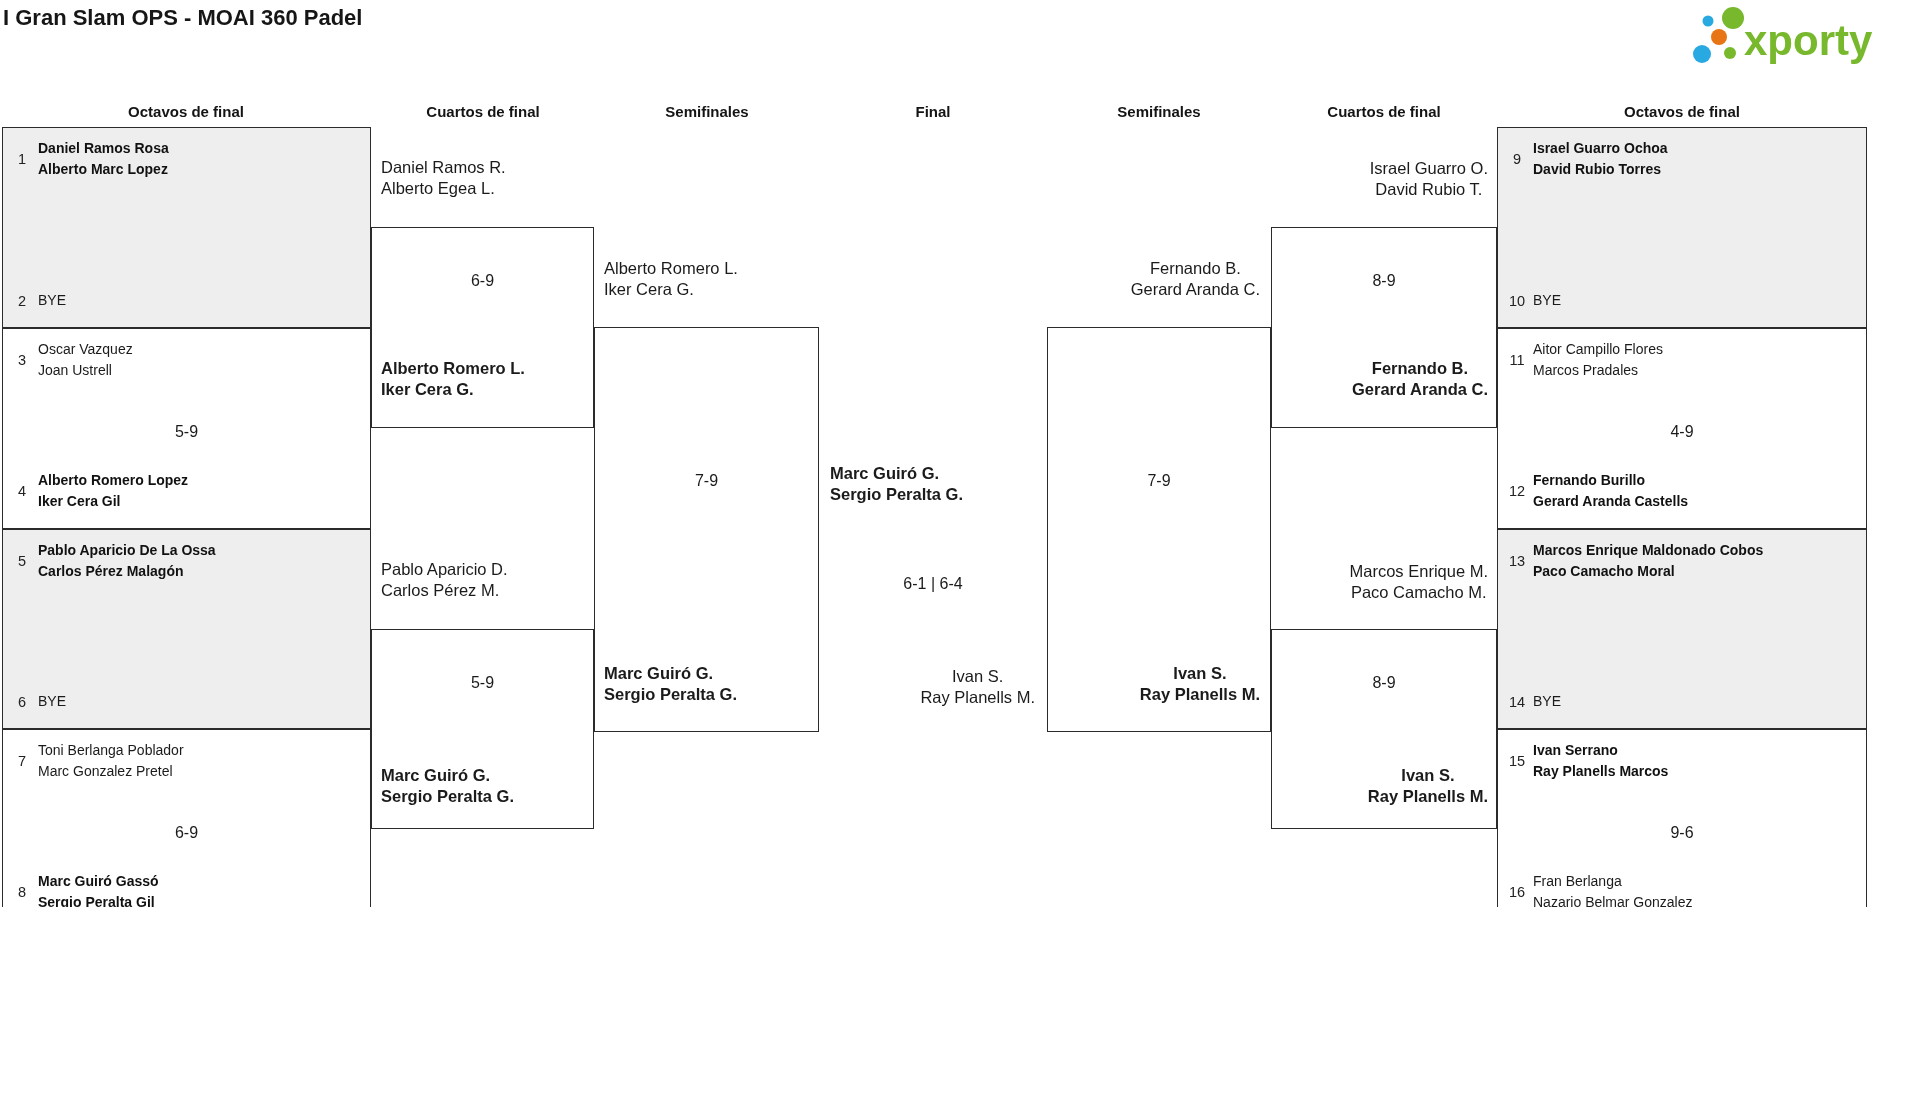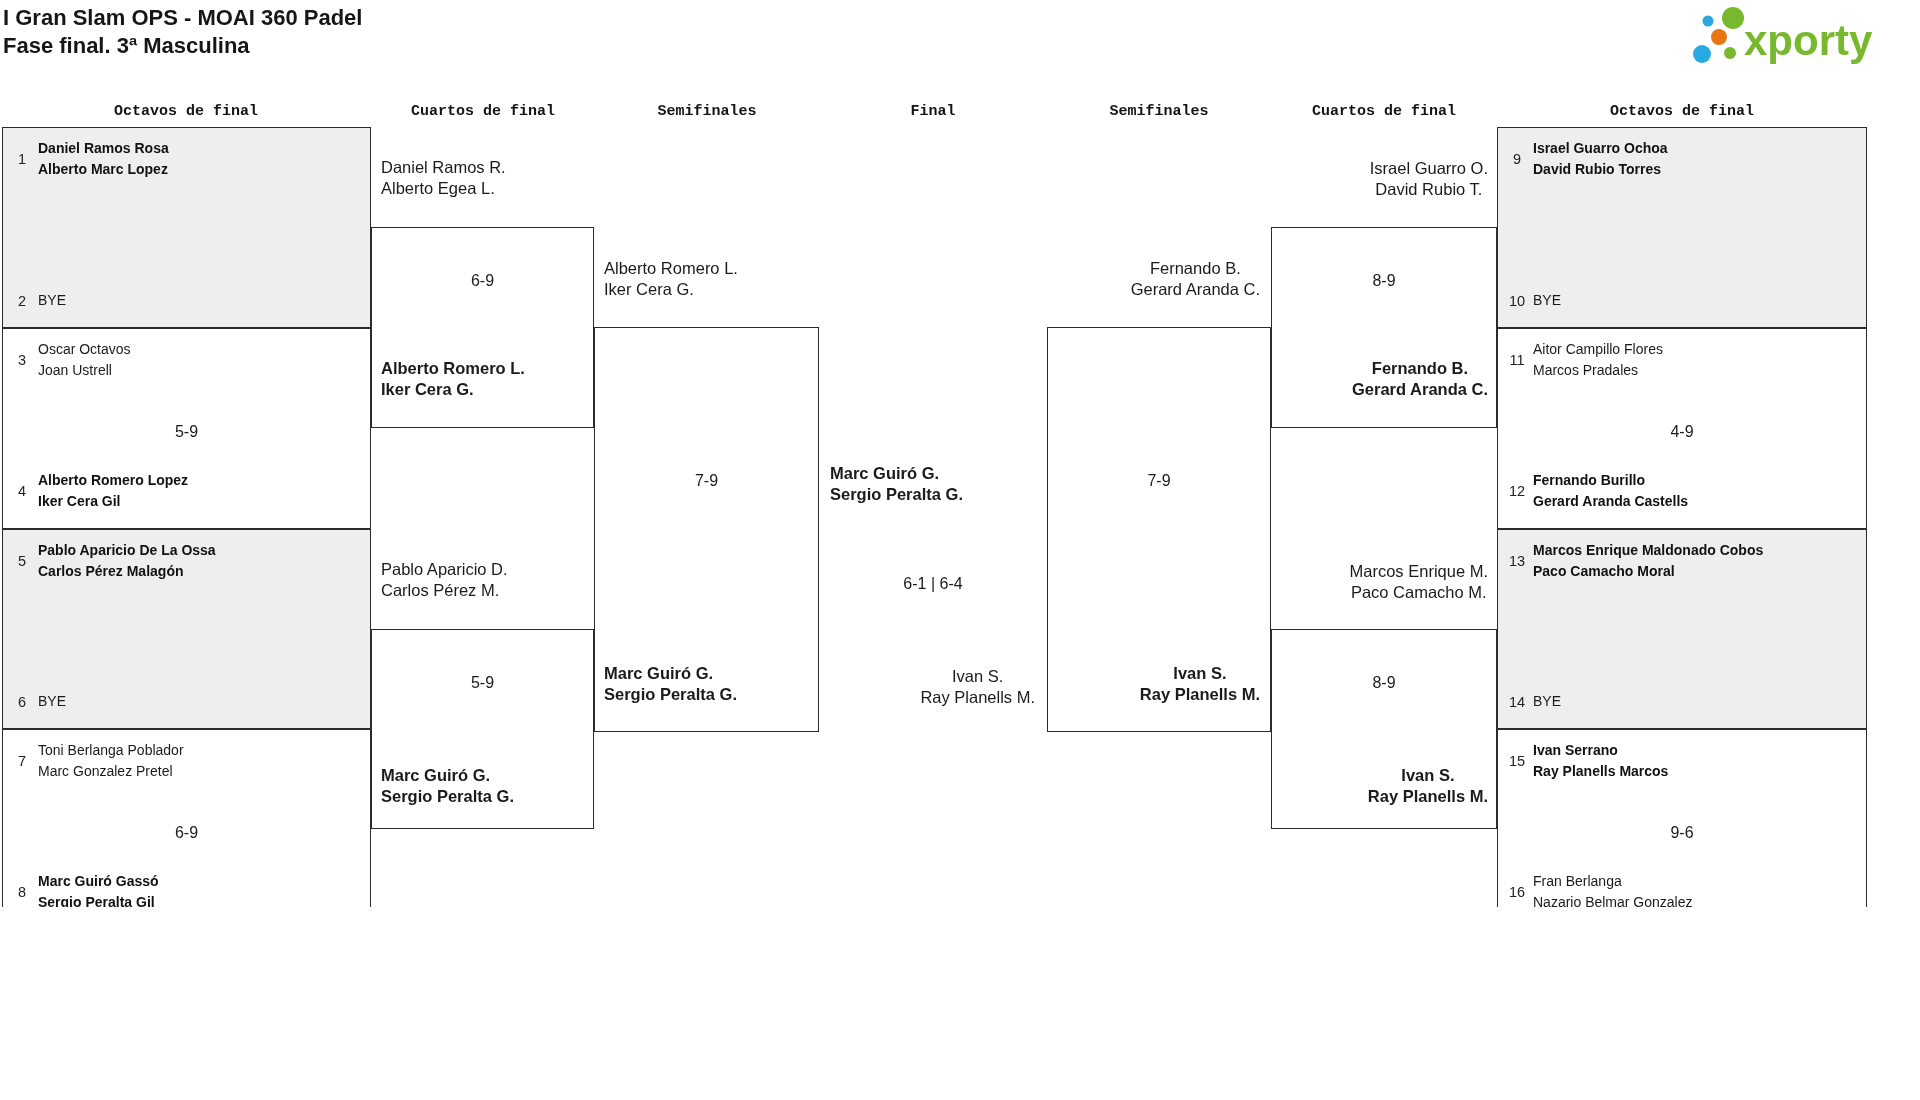--- a/index.html
+++ b/index.html
@@ -1,21 +1,21 @@
 <!DOCTYPE html>
 <html><head>
 <meta charset="utf-8">
 <style>
   html,body{margin:0;padding:0;background:#ffffff;}
   #stage{position:relative;width:1920px;height:907px;background:#ffffff;overflow:hidden;
          font-family:"Liberation Sans","DejaVu Sans",sans-serif;color:#1b1b1b;}
 
   .title{position:absolute;left:3px;top:4px;font-size:22px;line-height:28px;font-weight:700;color:#161616;}
 
-  .hdr{position:absolute;top:103px;transform:translateX(-50%);font-size:15px;font-weight:700;color:#141414;white-space:nowrap;font-family:Liberation Mono, monospace;}
+  .hdr{position:absolute;top:103px;transform:translateX(-50%);font-size:15px;font-weight:700;color:#141414;white-space:nowrap;}
 
   .box{position:absolute;border:1px solid #2b2b2b;box-sizing:border-box;background:#ffffff;}
   .box.gray{background:#eeeeee;}
 
   .slot{position:absolute;left:0;right:0;display:flex;align-items:center;padding-left:8px;box-sizing:border-box;}
   .slot-top{top:10px;}
   .slot-bottom{bottom:16px;}
   .seed{flex:none;width:22px;text-align:center;font-size:14.5px;color:#222222;}
   .names{padding-left:5px;font-size:14px;line-height:21px;color:#1b1b1b;}
   .l{display:block;white-space:nowrap;}
@@ -26,21 +26,20 @@
   .txt{position:absolute;font-size:16.5px;line-height:21px;color:#1b1b1b;white-space:nowrap;}
   .txt.right{text-align:center;}
 </style>
 </head>
 <body>
 
 <div id="stage">
 
   <div class="title">
     <span class="l">I Gran Slam OPS - MOAI 360 Padel</span>
-    <span class="l">Fase final. 3ª Masculina</span>
   </div>
 
   <a style="position:absolute;left:1686px;top:4px;width:232px;height:72px;display:block;">
     <svg width="232" height="72" viewBox="0 0 232 72">
       <circle cx="22" cy="17" r="5.5" fill="#29a9e1"></circle>
       <circle cx="47" cy="14" r="11" fill="#77b82c"></circle>
       <circle cx="33" cy="33" r="8" fill="#e87513"></circle>
       <circle cx="16" cy="50" r="9" fill="#29a9e1"></circle>
       <circle cx="44" cy="49" r="6" fill="#77b82c"></circle>
       <text x="58" y="51" font-family="Liberation Sans, DejaVu Sans, sans-serif" font-size="42" font-weight="bold" fill="#77b82c">xporty</text>
@@ -68,21 +67,21 @@
       <span class="names">
         <span class="l">BYE</span>
       </span>
     </div>
   </div>
 
   <div class="box" style="left:2px;top:328px;width:369px;height:201px">
     <div class="slot slot-top">
       <span class="seed">3</span>
       <span class="names">
-        <span class="l">Oscar Octavos</span>
+        <span class="l">Oscar Vazquez</span>
         <span class="l">Joan Ustrell</span>
       </span>
     </div>
     <div class="score" style="left:0;right:0;top:92px">5-9</div>
     <div class="slot slot-bottom">
       <span class="seed">4</span>
       <span class="names bold">
         <span class="l">Alberto Romero Lopez</span>
         <span class="l">Iker Cera Gil</span>
       </span>

